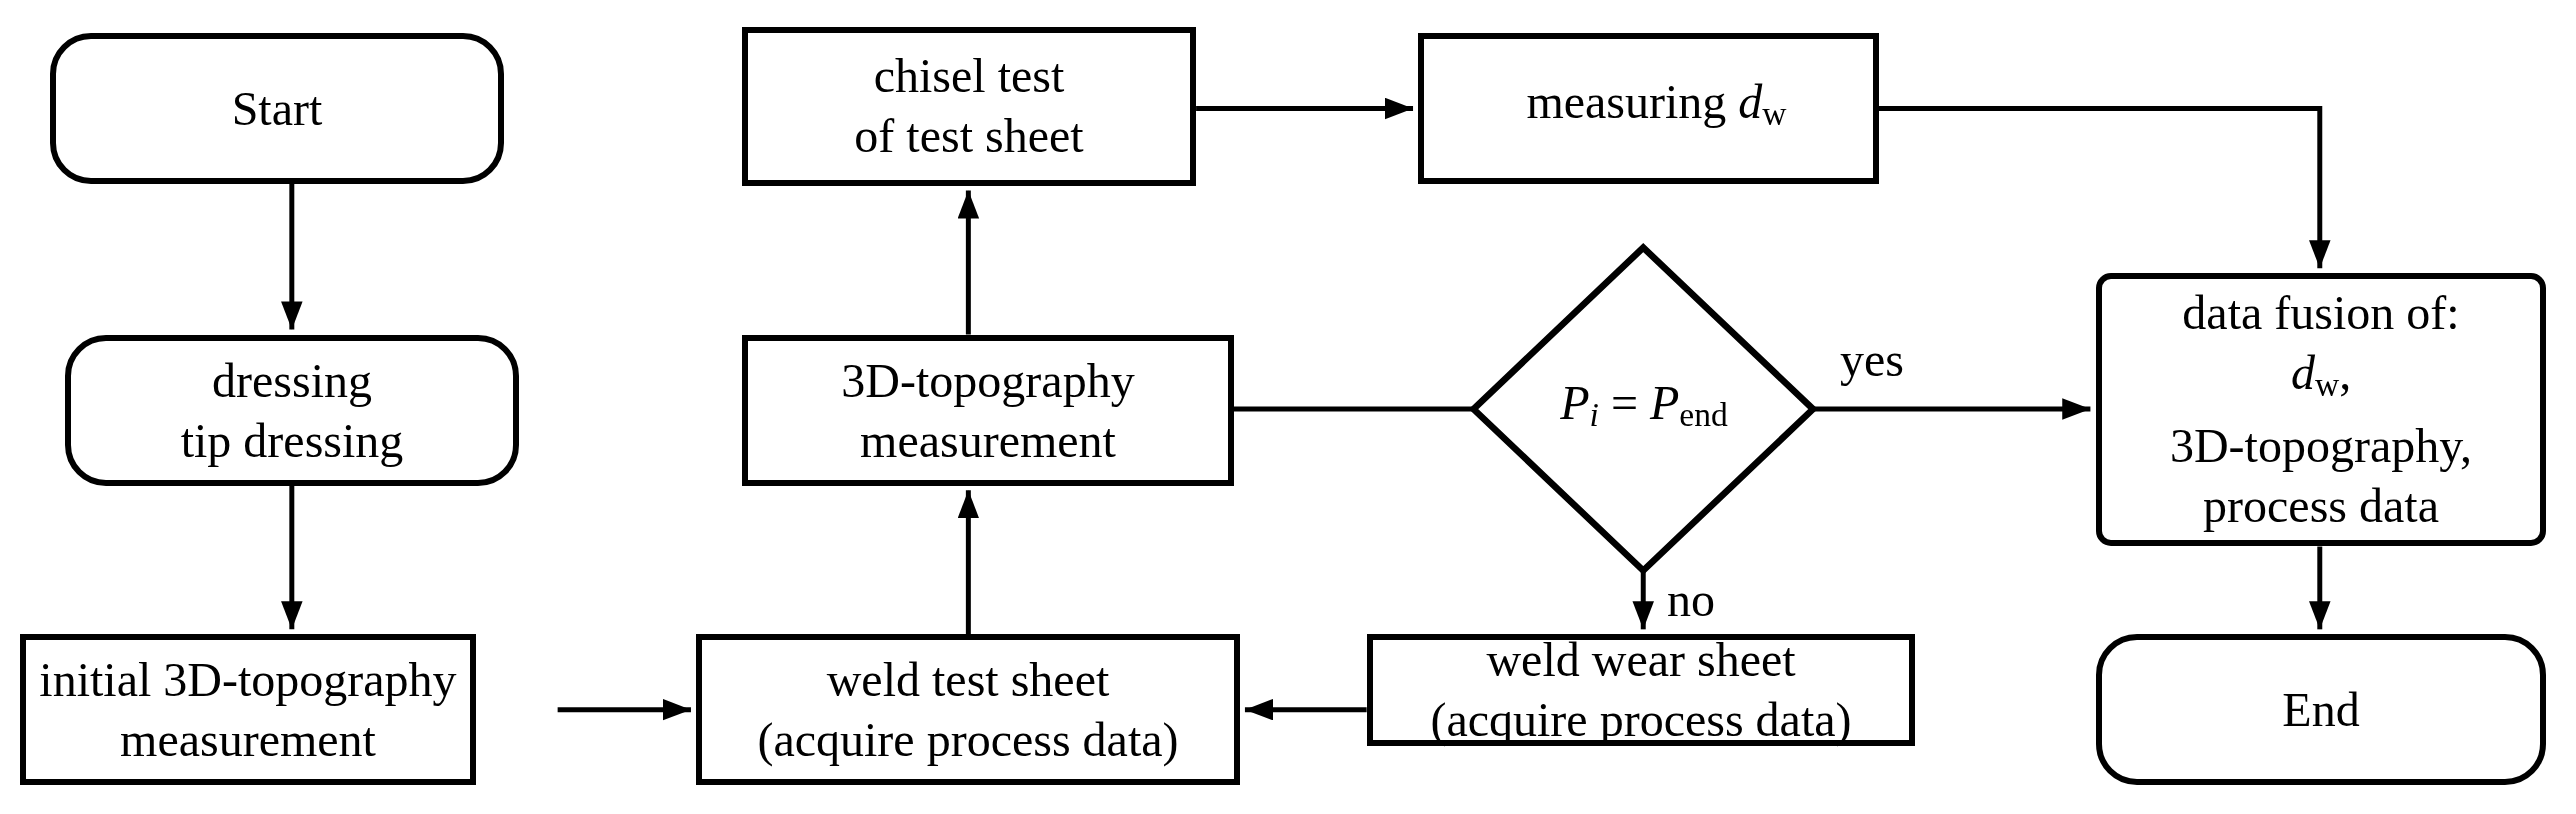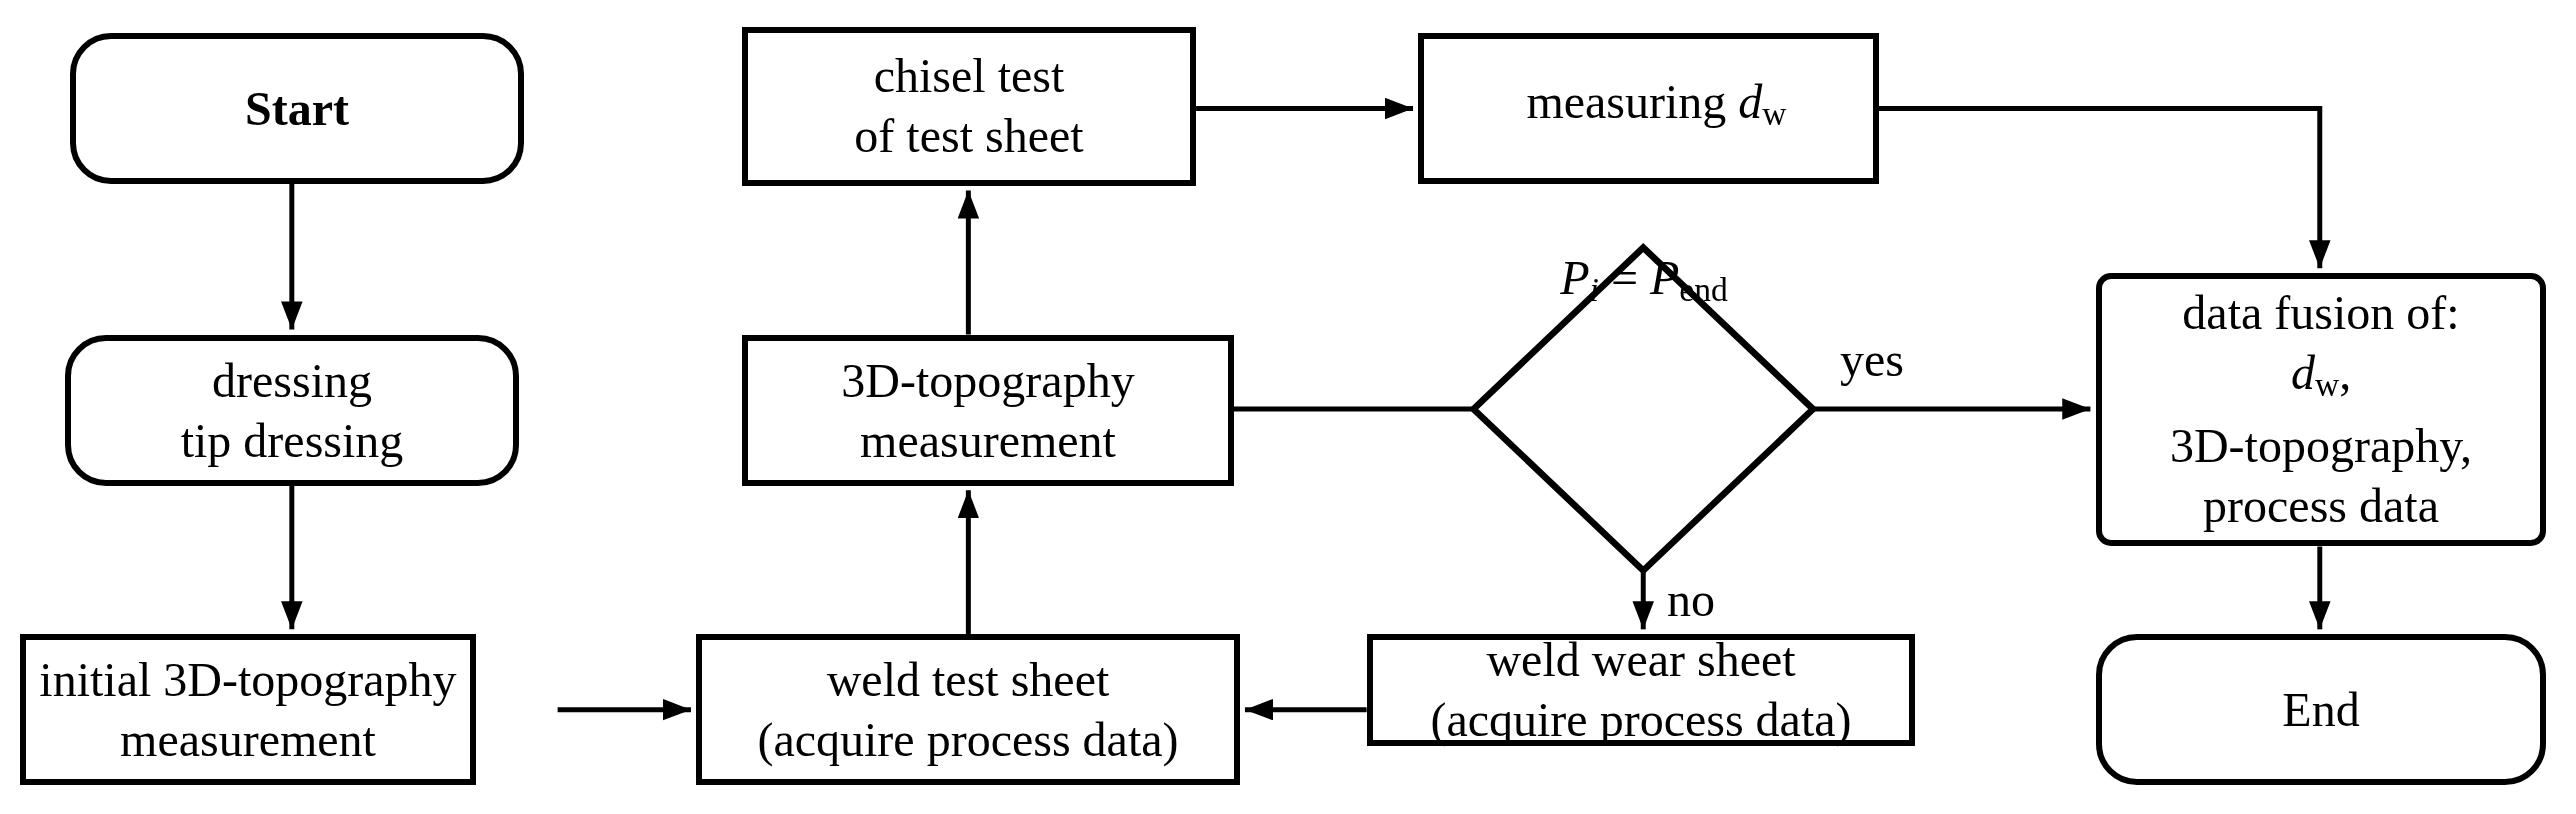--- a/index.html
+++ b/index.html
@@ -28,38 +28,38 @@
     justify-content: center;
     text-align: center;
     font-size: 48px;
     line-height: 60px;
   }
   .node.rounded { border-radius: 41px; }
   .txt { white-space: pre; }
   .overlay-text {
     position: absolute;
     display: flex;
-    align-items: flex-start;
+    align-items: center;
     justify-content: center;
     text-align: center;
     font-size: 48px;
     line-height: 60px;
   }
   .edge-label {
     position: absolute;
     transform: translate(-50%, -50%);
     font-size: 48px;
     line-height: 50px;
     white-space: pre;
   }
   .it { font-style: italic; }
   .sub { font-size: 0.7em; vertical-align: -0.22em; }
 
   
-  #n-start     { left: 70px;   top: 33px;  width: 454px; height: 151px; font-weight: bold; }
+  #n-start     { left: 50px;   top: 33px;  width: 454px; height: 151px; }
   #n-electrode { left: 65px;   top: 335px; width: 454px; height: 151px; }
   #n-initial   { left: 20px;   top: 634px; width: 456px; height: 151px; }
   #n-chisel    { left: 742px;  top: 26.5px;  width: 454px; height: 159px; }
   #n-topo      { left: 742px;  top: 335px; width: 492px; height: 151px; }
   #n-weldtest  { left: 696px;  top: 634px; width: 544px; height: 151px; }
   #n-measuring { left: 1418px; top: 33px;  width: 461px; height: 151px; padding-left: 16px; }
   #n-weldwear  { left: 1367px; top: 634px; width: 548px; height: 112px; }
   #n-fusion    { left: 2096px; top: 273px; width: 450px; height: 273px; border-radius: 15px; }
   #n-end       { left: 2096px; top: 634px; width: 450px; height: 151px; }
   #n-decision-text { left: 1474px; top: 248px; width: 340px; height: 323px; }

